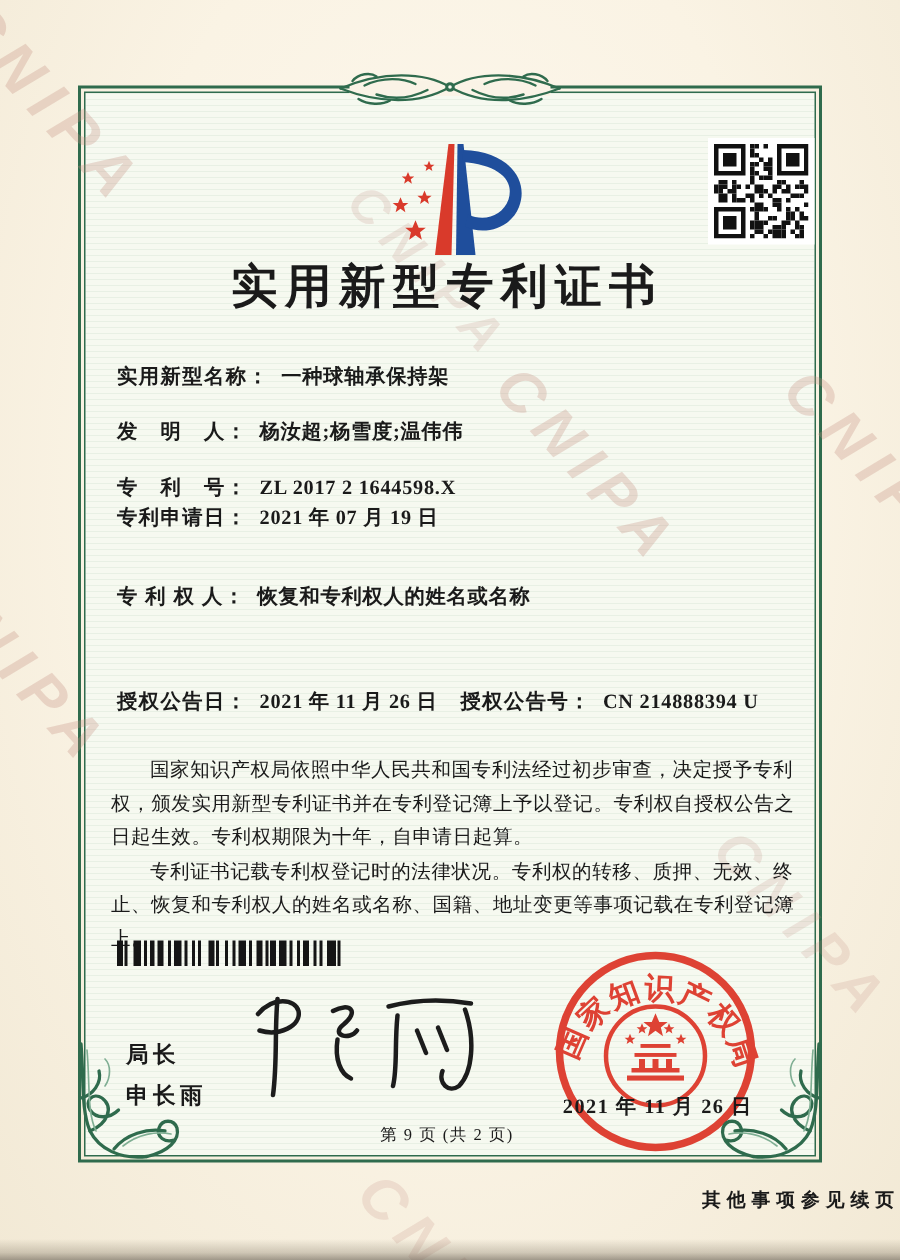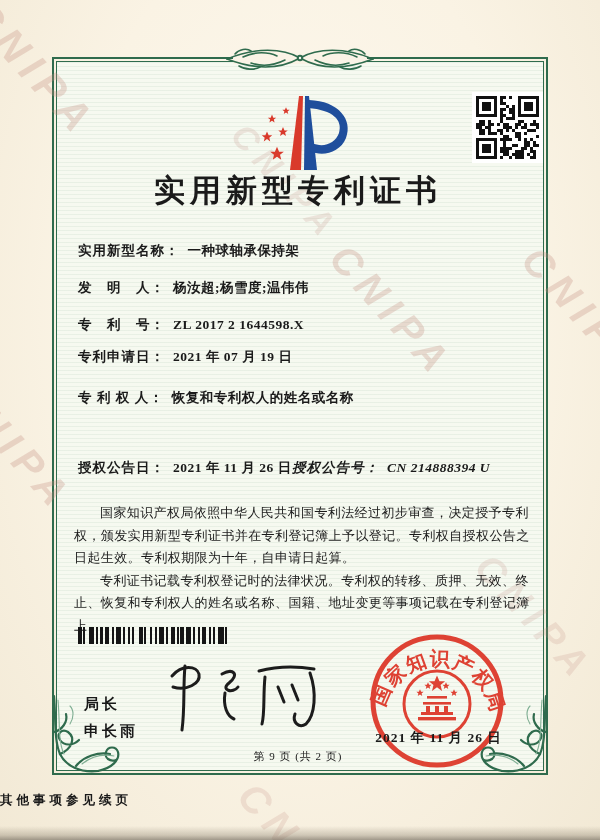--- a/index.html
+++ b/index.html
@@ -29,33 +29,33 @@
   
   .c{position:absolute;z-index:3;}
   .deco{position:absolute;z-index:4;line-height:0;}
   .cert-no{left:76px;top:88px;font-size:13.5px;font-weight:600;letter-spacing:2px;}
   .logo{left:243px;top:86px;}
   .qr{left:472px;top:92px;background:#fff;padding:4px;line-height:0;}
   .title{left:52px;width:492px;top:170px;text-align:center;font-size:31px;font-weight:700;letter-spacing:5px;}
   .row{left:78px;width:452px;font-size:13.5px;font-weight:600;white-space:nowrap;}
   .row .lab{letter-spacing:1px;}
   .row .val{margin-left:8px;letter-spacing:0.5px;}
-  .r1{top:242px;}.r2{top:279px;}.r3{top:316px;}.r4{top:348px;}.r5{top:389px;}.r6{top:425px;}.r7{top:459px;}
-  .pair2{position:absolute;left:214px;top:0;font-style:italic;}
+  .r1{top:242px;}.r2{top:279px;}.r3{top:316px;}.r4{top:336px;}.r5{top:389px;}.r6{top:425px;}.r7{top:459px;}
+  .pair2{position:absolute;left:229px;top:0;}
   .paras{left:74px;top:486px;width:456px;font-size:13px;line-height:1.74;font-weight:500;margin-top:16px;}
   .paras p{margin:0;text-indent:2em;letter-spacing:0.4px;}
   .barcode{left:78px;top:627px;width:186px;height:17px;font-size:0;white-space:nowrap;}
   .barcode span{display:inline-block;height:100%;}
   .signer{left:84px;top:690px;font-family:"Liberation Sans","DejaVu Sans",sans-serif;
     font-size:15px;font-weight:700;line-height:27px;letter-spacing:3px;}
   .sig{left:165px;top:658px;}
   .seal{left:362px;top:626px;}
   .seal-date{left:356px;top:729px;width:165px;text-align:center;font-size:13.5px;font-weight:700;letter-spacing:1px;z-index:4;}
   .page-info{left:52px;width:492px;top:749px;text-align:center;font-size:11px;letter-spacing:1px;}
-  .note{left:0;width:600px;top:792px;text-align:left;font-size:12.5px;font-weight:600;letter-spacing:4px;}
+  .note{left:0;width:600px;top:792px;text-align:right;font-size:12.5px;font-weight:600;letter-spacing:4px;}
   .bottom-edge{position:absolute;left:0;bottom:0;width:600px;height:14px;z-index:6;
     background:linear-gradient(180deg, rgba(120,110,90,0) 0%, rgba(115,105,88,0.30) 65%, rgba(88,80,68,0.55) 100%);}
 </style>
 </head>
 <body>
 
 <div class="page">
 
   <div class="frame">
     <div class="frame-inner"></div>

